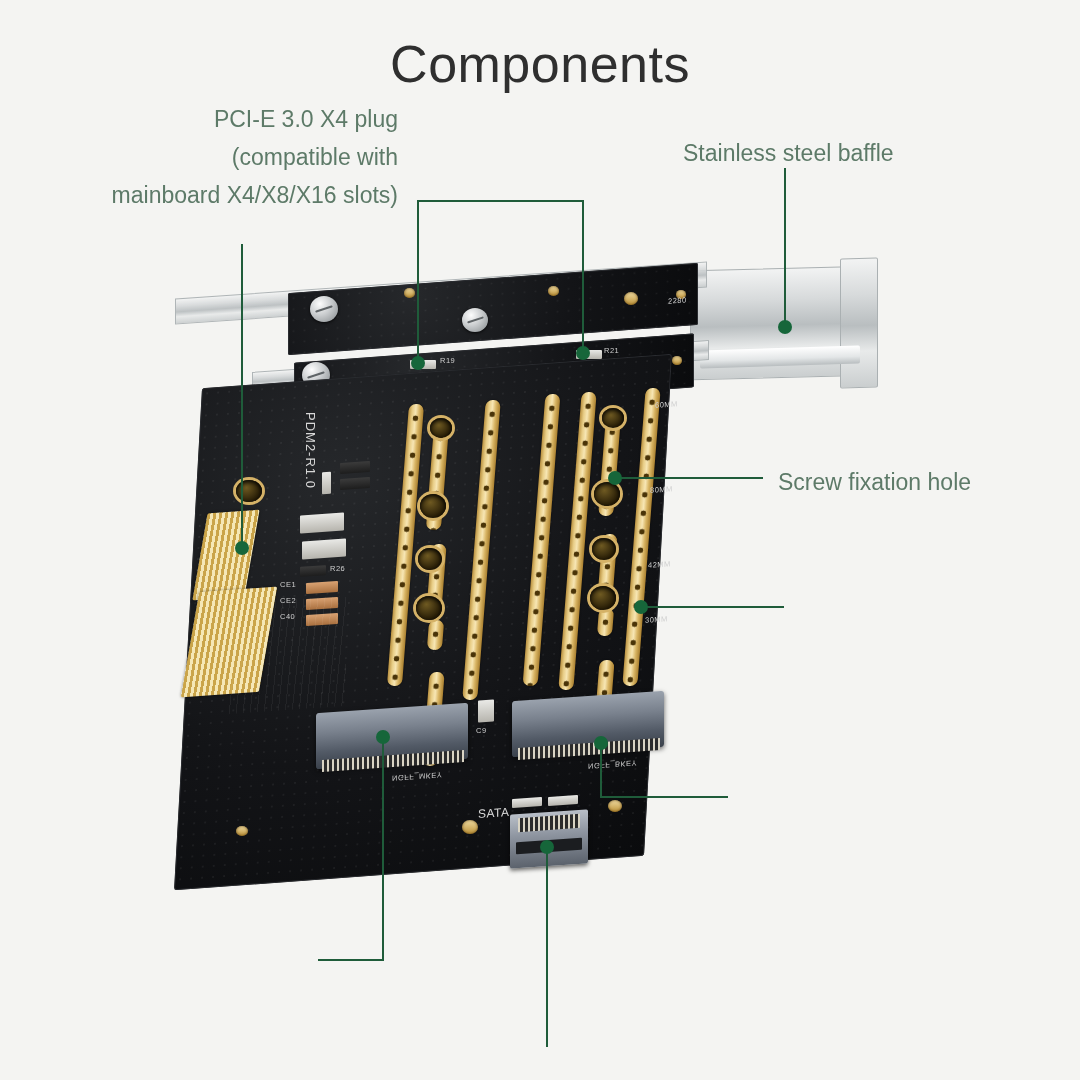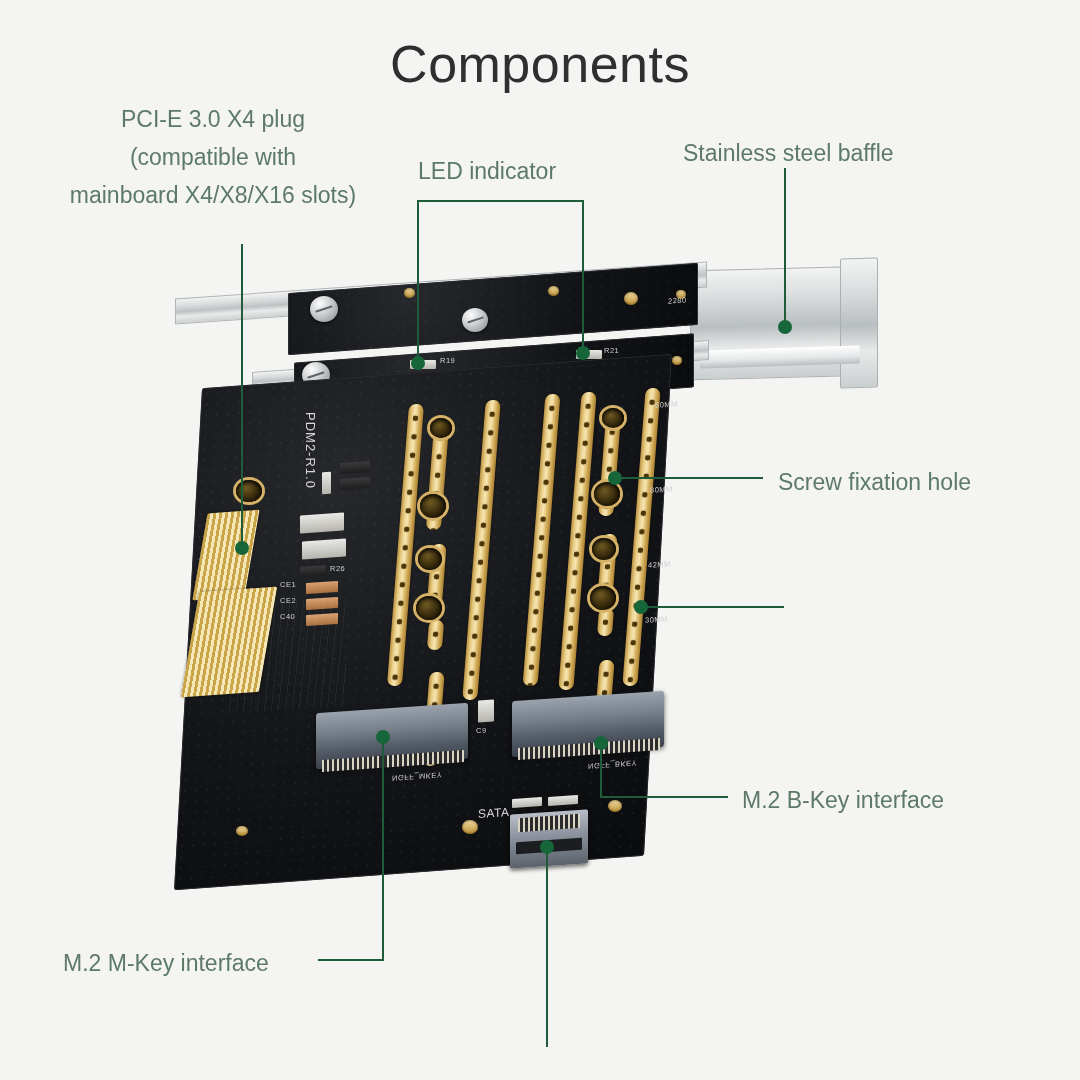--- a/index.html
+++ b/index.html
@@ -34,21 +34,21 @@
   
   .callout {
     position: absolute;
     color: #5d7a68;
     font-size: 23px;
     line-height: 38px;
     font-weight: 400;
     white-space: pre-line;
     font-family: "Liberation Sans", sans-serif;
   }
-  .callout.left  { text-align: center; }
+  .callout.left  { text-align: right; }
 
   
   .lead {
     position: absolute;
     background: #1f5c3a;
   }
   .lead.h { height: 2px; }
   .lead.v { width: 2px; }
   .dot {
     position: absolute;
@@ -332,45 +332,42 @@
     <div class="gold-pad" style="left:462px;top:820px;width:16px;height:14px;"></div>
     <div class="gold-pad" style="left:608px;top:800px;width:14px;height:12px;"></div>
   </div>
 
   <div class="callout left" style="left:28px; top:100px; width:370px;">PCI-E 3.0 X4 plug
 (compatible with
 mainboard X4/X8/X16 slots)</div>
   <div class="lead v" style="left:241px; top:244px; height:305px;"></div>
   <div class="dot" style="left:235px; top:541px;"></div>
 
-  <div class="callout" style="left:418px; top:152px; width:300px;">LED indicator</div>
 
   <div class="lead h" style="left:417px; top:200px; width:166px;"></div>
   <div class="lead v" style="left:417px; top:200px; height:163px;"></div>
   <div class="lead v" style="left:582px; top:200px; height:153px;"></div>
   <div class="dot" style="left:411px; top:356px;"></div>
   <div class="dot" style="left:576px; top:346px;"></div>
 
   <div class="callout" style="left:683px; top:134px; width:330px;">Stainless steel baffle</div>
   <div class="lead v" style="left:784px; top:168px; height:157px;"></div>
   <div class="dot" style="left:778px; top:320px;"></div>
 
   <div class="callout" style="left:778px; top:463px; width:330px;">Screw fixation hole</div>
   <div class="lead h" style="left:618px; top:477px; width:145px;"></div>
   <div class="dot" style="left:608px; top:471px;"></div>
 
   <div class="lead h" style="left:644px; top:606px; width:140px;"></div>
   <div class="dot" style="left:634px; top:600px;"></div>
 
-  <div class="callout" style="left:742px; top:781px; width:330px;">M.2 B-Key interface</div>
   <div class="lead h" style="left:600px; top:796px; width:128px;"></div>
   <div class="lead v" style="left:600px; top:742px; height:56px;"></div>
   <div class="dot" style="left:594px; top:736px;"></div>
 
-  <div class="callout" style="left:63px; top:944px; width:330px;">M.2 M-Key interface</div>
   <div class="lead h" style="left:318px; top:959px; width:66px;"></div>
   <div class="lead v" style="left:382px; top:742px; height:218px;"></div>
   <div class="dot" style="left:376px; top:730px;"></div>
 
   <div class="lead v" style="left:546px; top:846px; height:201px;"></div>
   <div class="dot" style="left:540px; top:840px;"></div>
 
 </div>
 
 </body></html>

